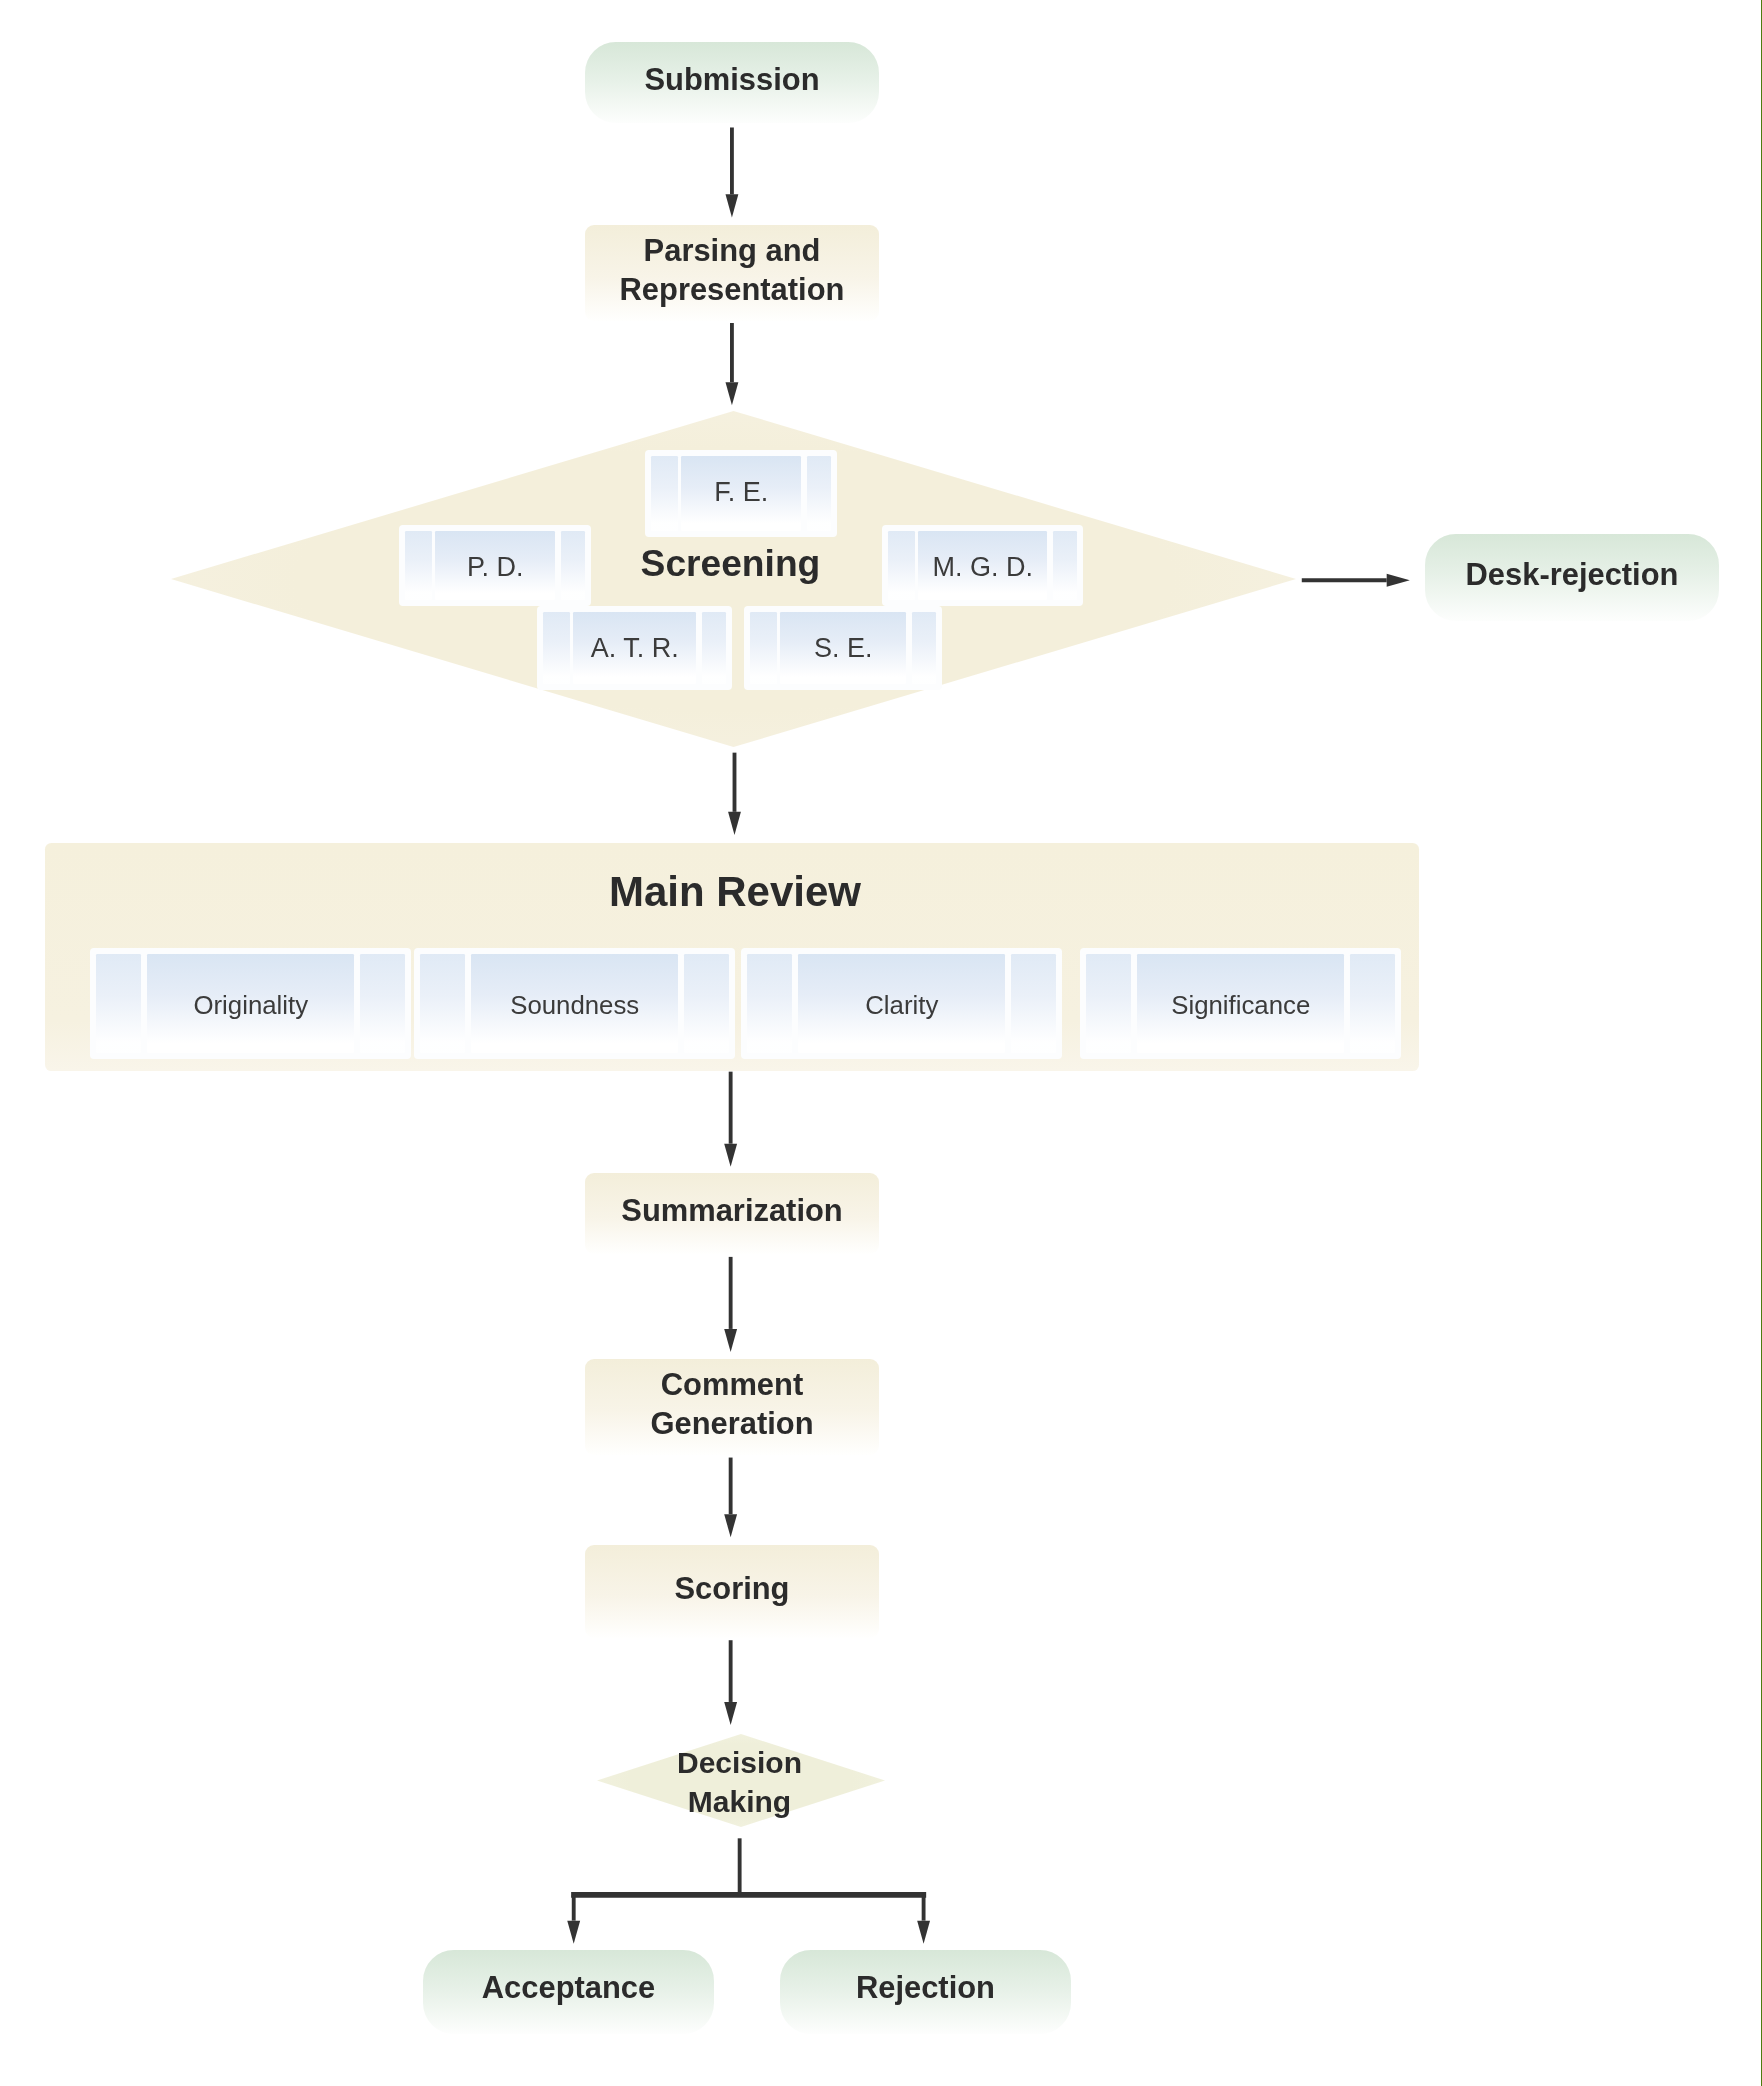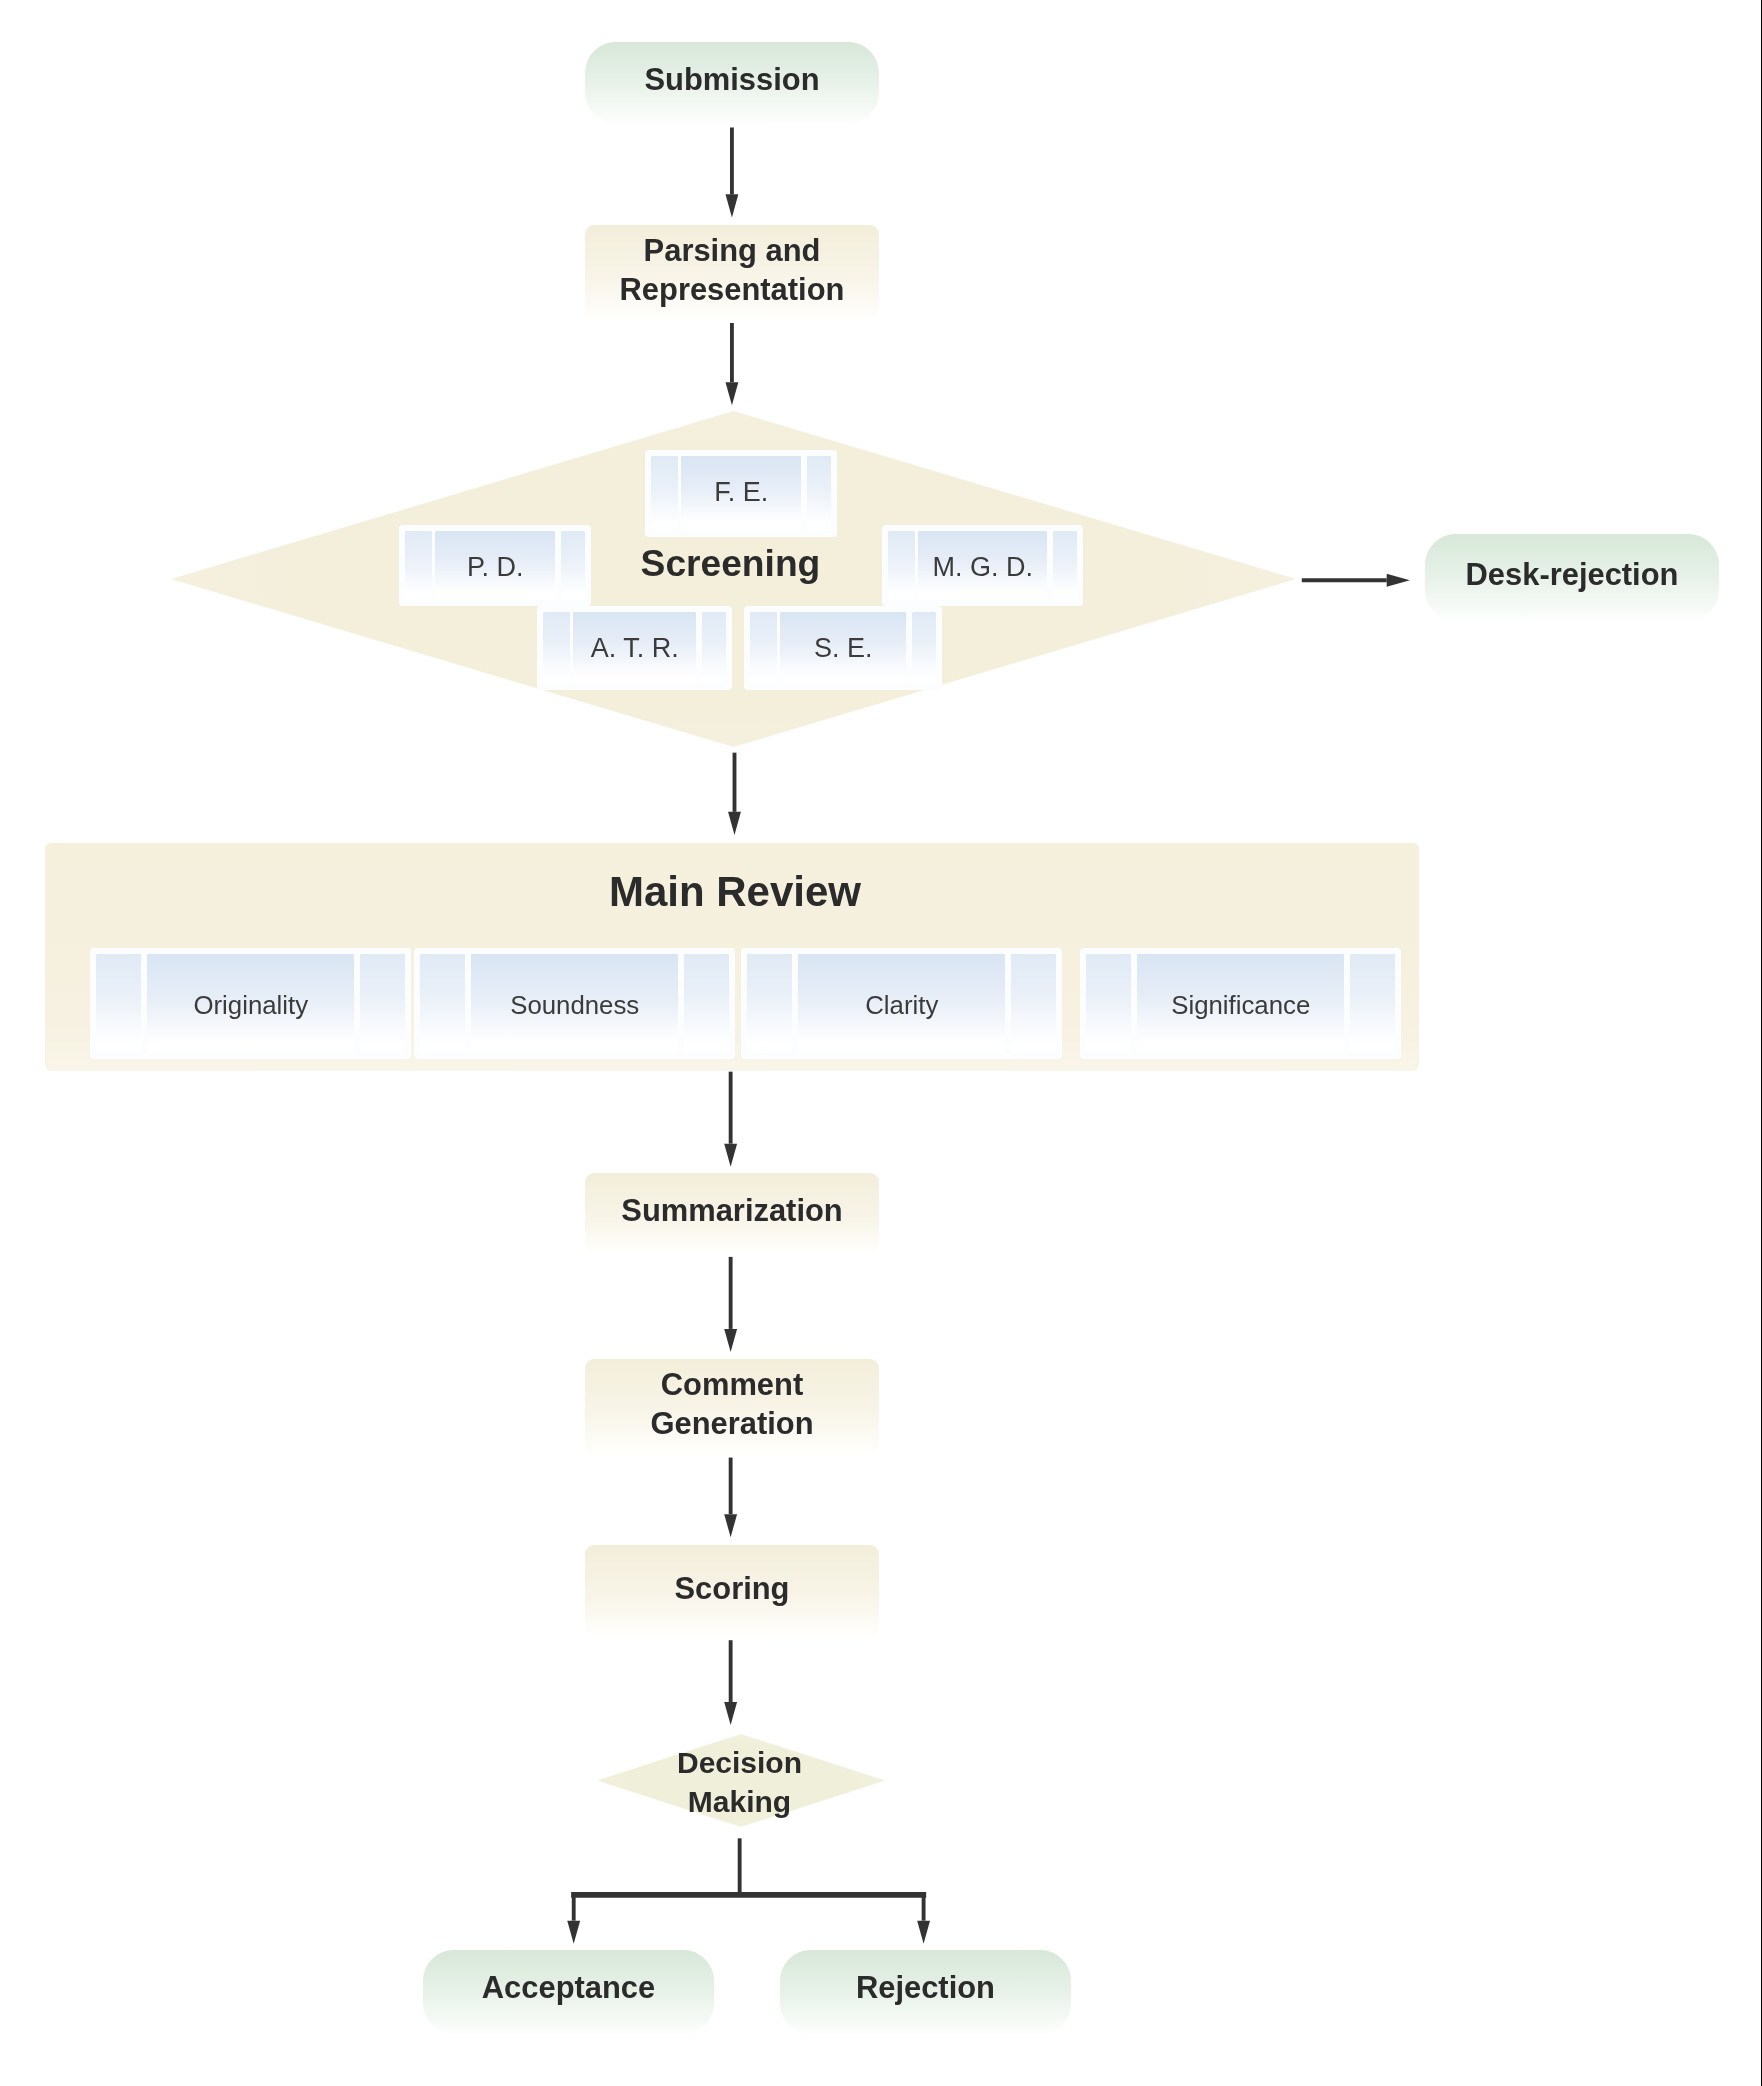--- a/index.html
+++ b/index.html
@@ -1,16 +1,16 @@
 <!DOCTYPE html>
 <html style="--c-green_top: #d7e7d8; --c-green_mid: #e7f1e8; --c-yellow_top: #f3eeda; --c-cream: #f5f0dc; --c-blue_top: #d9e5f3; --c-diamond: #f4efdb; --c-decision_diamond: #efefda; --c-chip_bg: #fcfdfe; --c-arrow: #333333; --c-text: #2b2b2b; --c-label: #3b3b3b;font-size:6.9px"><head>
 <meta charset="utf-8">
 <style>
   html,body{margin:0;padding:0;background:#ffffff;}
-  .stage{width:1762px;height:2087px;background:#000000;overflow:hidden;}
+  .stage{width:1762px;height:2087px;background:#4d7c0f;overflow:hidden;}
   .canvas{
     position:relative;width:587px;height:696px;background:#ffffff;
     font-family:"Liberation Sans", sans-serif;color:var(--c-text,#2b2b2b);
     transform:scale(3);transform-origin:0 0;
   }
   .edges{position:absolute;left:0;top:0;width:587px;height:696px;pointer-events:none;}
   .edge{stroke:var(--c-arrow,#333);stroke-width:3;fill:none;}
   .edge.thick{stroke-width:4.5;}
   .arrowhead{fill:var(--c-arrow,#333);}
 

